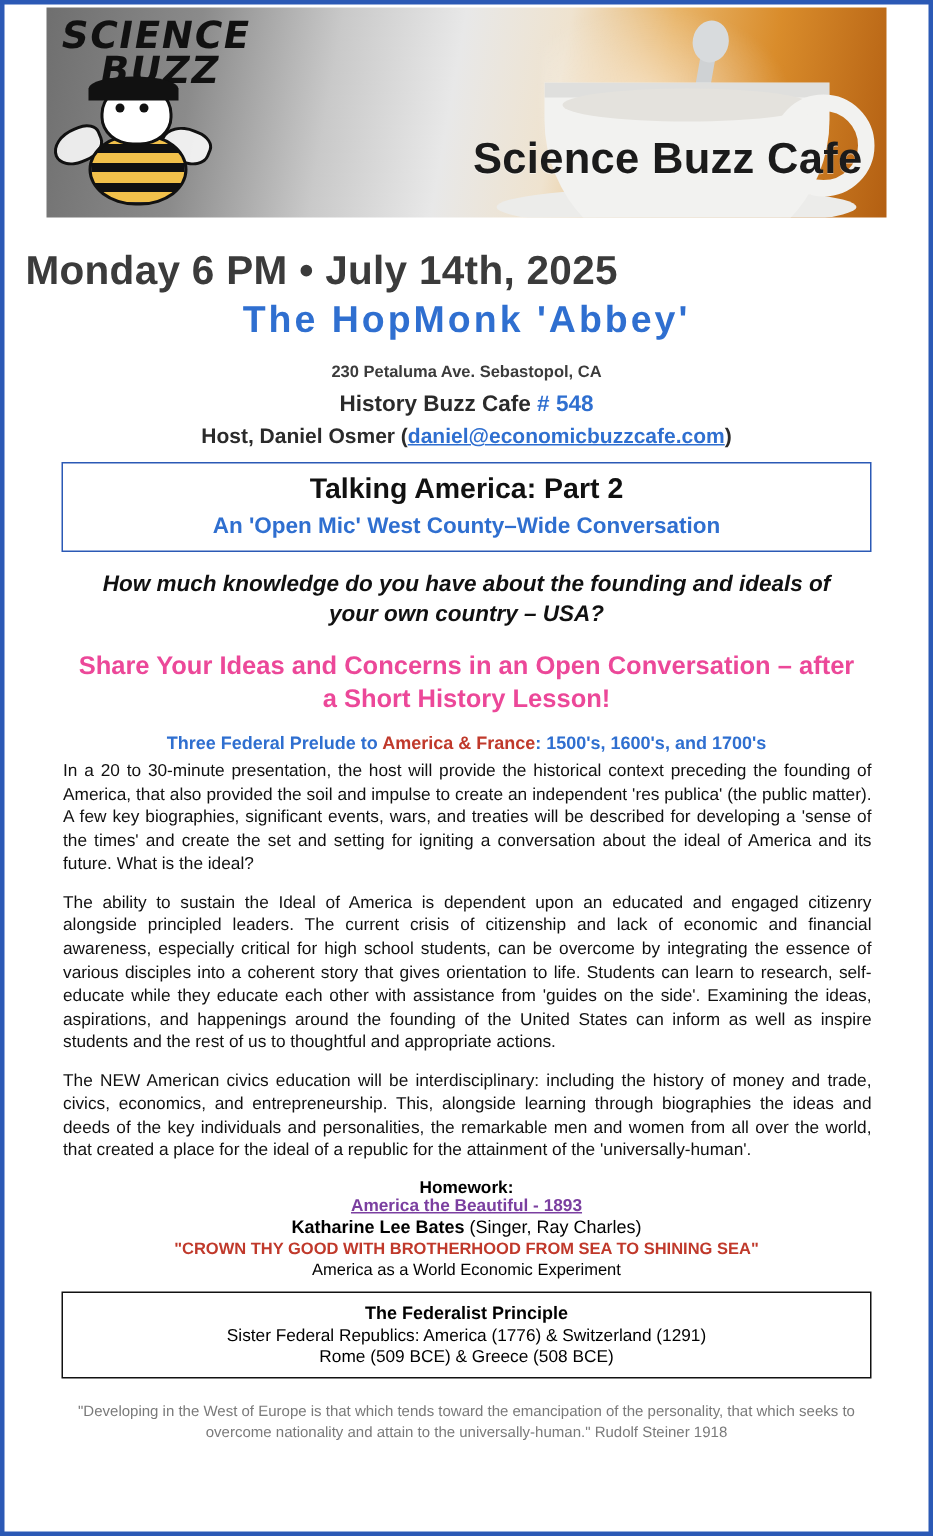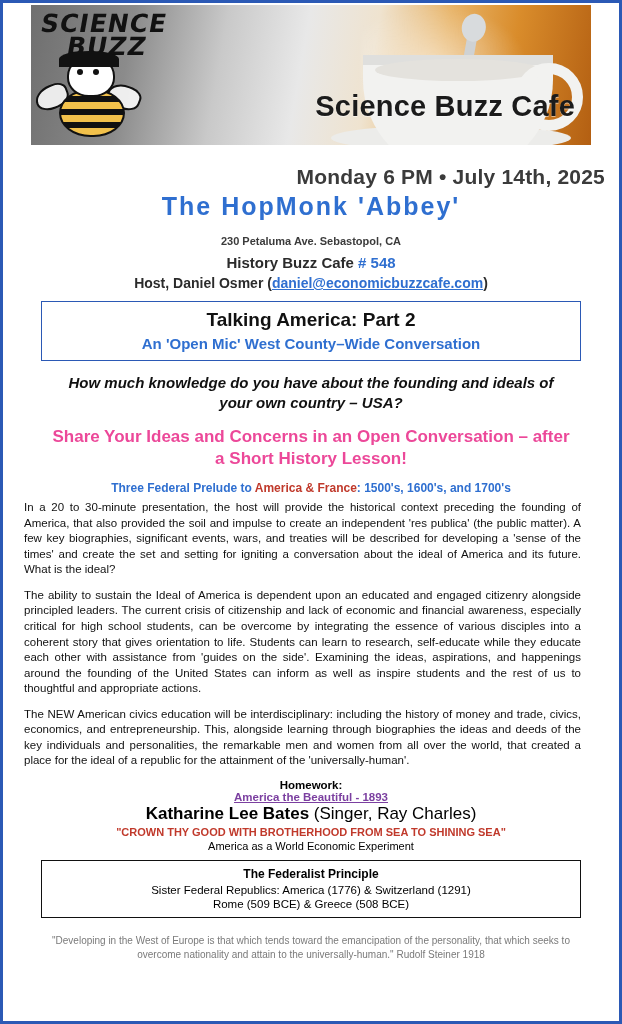--- a/index.html
+++ b/index.html
@@ -190,22 +190,22 @@
     height: 20px;
     background: rgba(255,255,255,0.85);
     border: 2px solid #111;
     border-radius: 60% 40% 50% 50%;
   }
   .logo .bee .wing.l { left: -14px; transform: rotate(-22deg); }
   .logo .bee .wing.r { left: 58px; transform: rotate(22deg); }
 
   
   .h-line1 {
-    text-align: right;
-    font-size: 21px;
+    text-align: left;
+    font-size: 27px;
     font-weight: bold;
     color: #3b3b3b;
     margin-top: 8px;
     letter-spacing: 0.2px;
   }
   .h-line2 {
     text-align: center;
     font-size: 25px;
     font-weight: bold;
     color: #2f6fd0;
@@ -280,21 +280,21 @@
     text-align: center;
     font-size: 12px;
     font-weight: bold;
     color: #2f6fd0;
     margin: 10px 0 0 0;
   }
   .prelude .red { color: #c0392b; }
 
   
   .body-wrap {
-    margin: 5px 24px 0 7px;
+    margin: 5px 24px 0 25px;
   }
   .body-wrap p {
     font-size: 11.5px;
     line-height: 1.35;
     text-align: justify;
     margin: 0 0 10px 0;
     color: #111;
   }
 
   
@@ -306,21 +306,21 @@
     font-size: 11.5px;
     font-weight: bold;
   }
   .homework .hw-song {
     font-size: 11.5px;
     font-weight: bold;
     color: #7b3fa0;
     text-decoration: underline;
   }
   .homework .hw-author {
-    font-size: 17px;
+    font-size: 12px;
     margin-top: 1px;
   }
   .homework .hw-author b { font-weight: bold; }
   .homework .hw-lyric {
     font-size: 11px;
     font-weight: bold;
     color: #c0392b;
     margin-top: 2px;
   }
   .homework .hw-sub {

